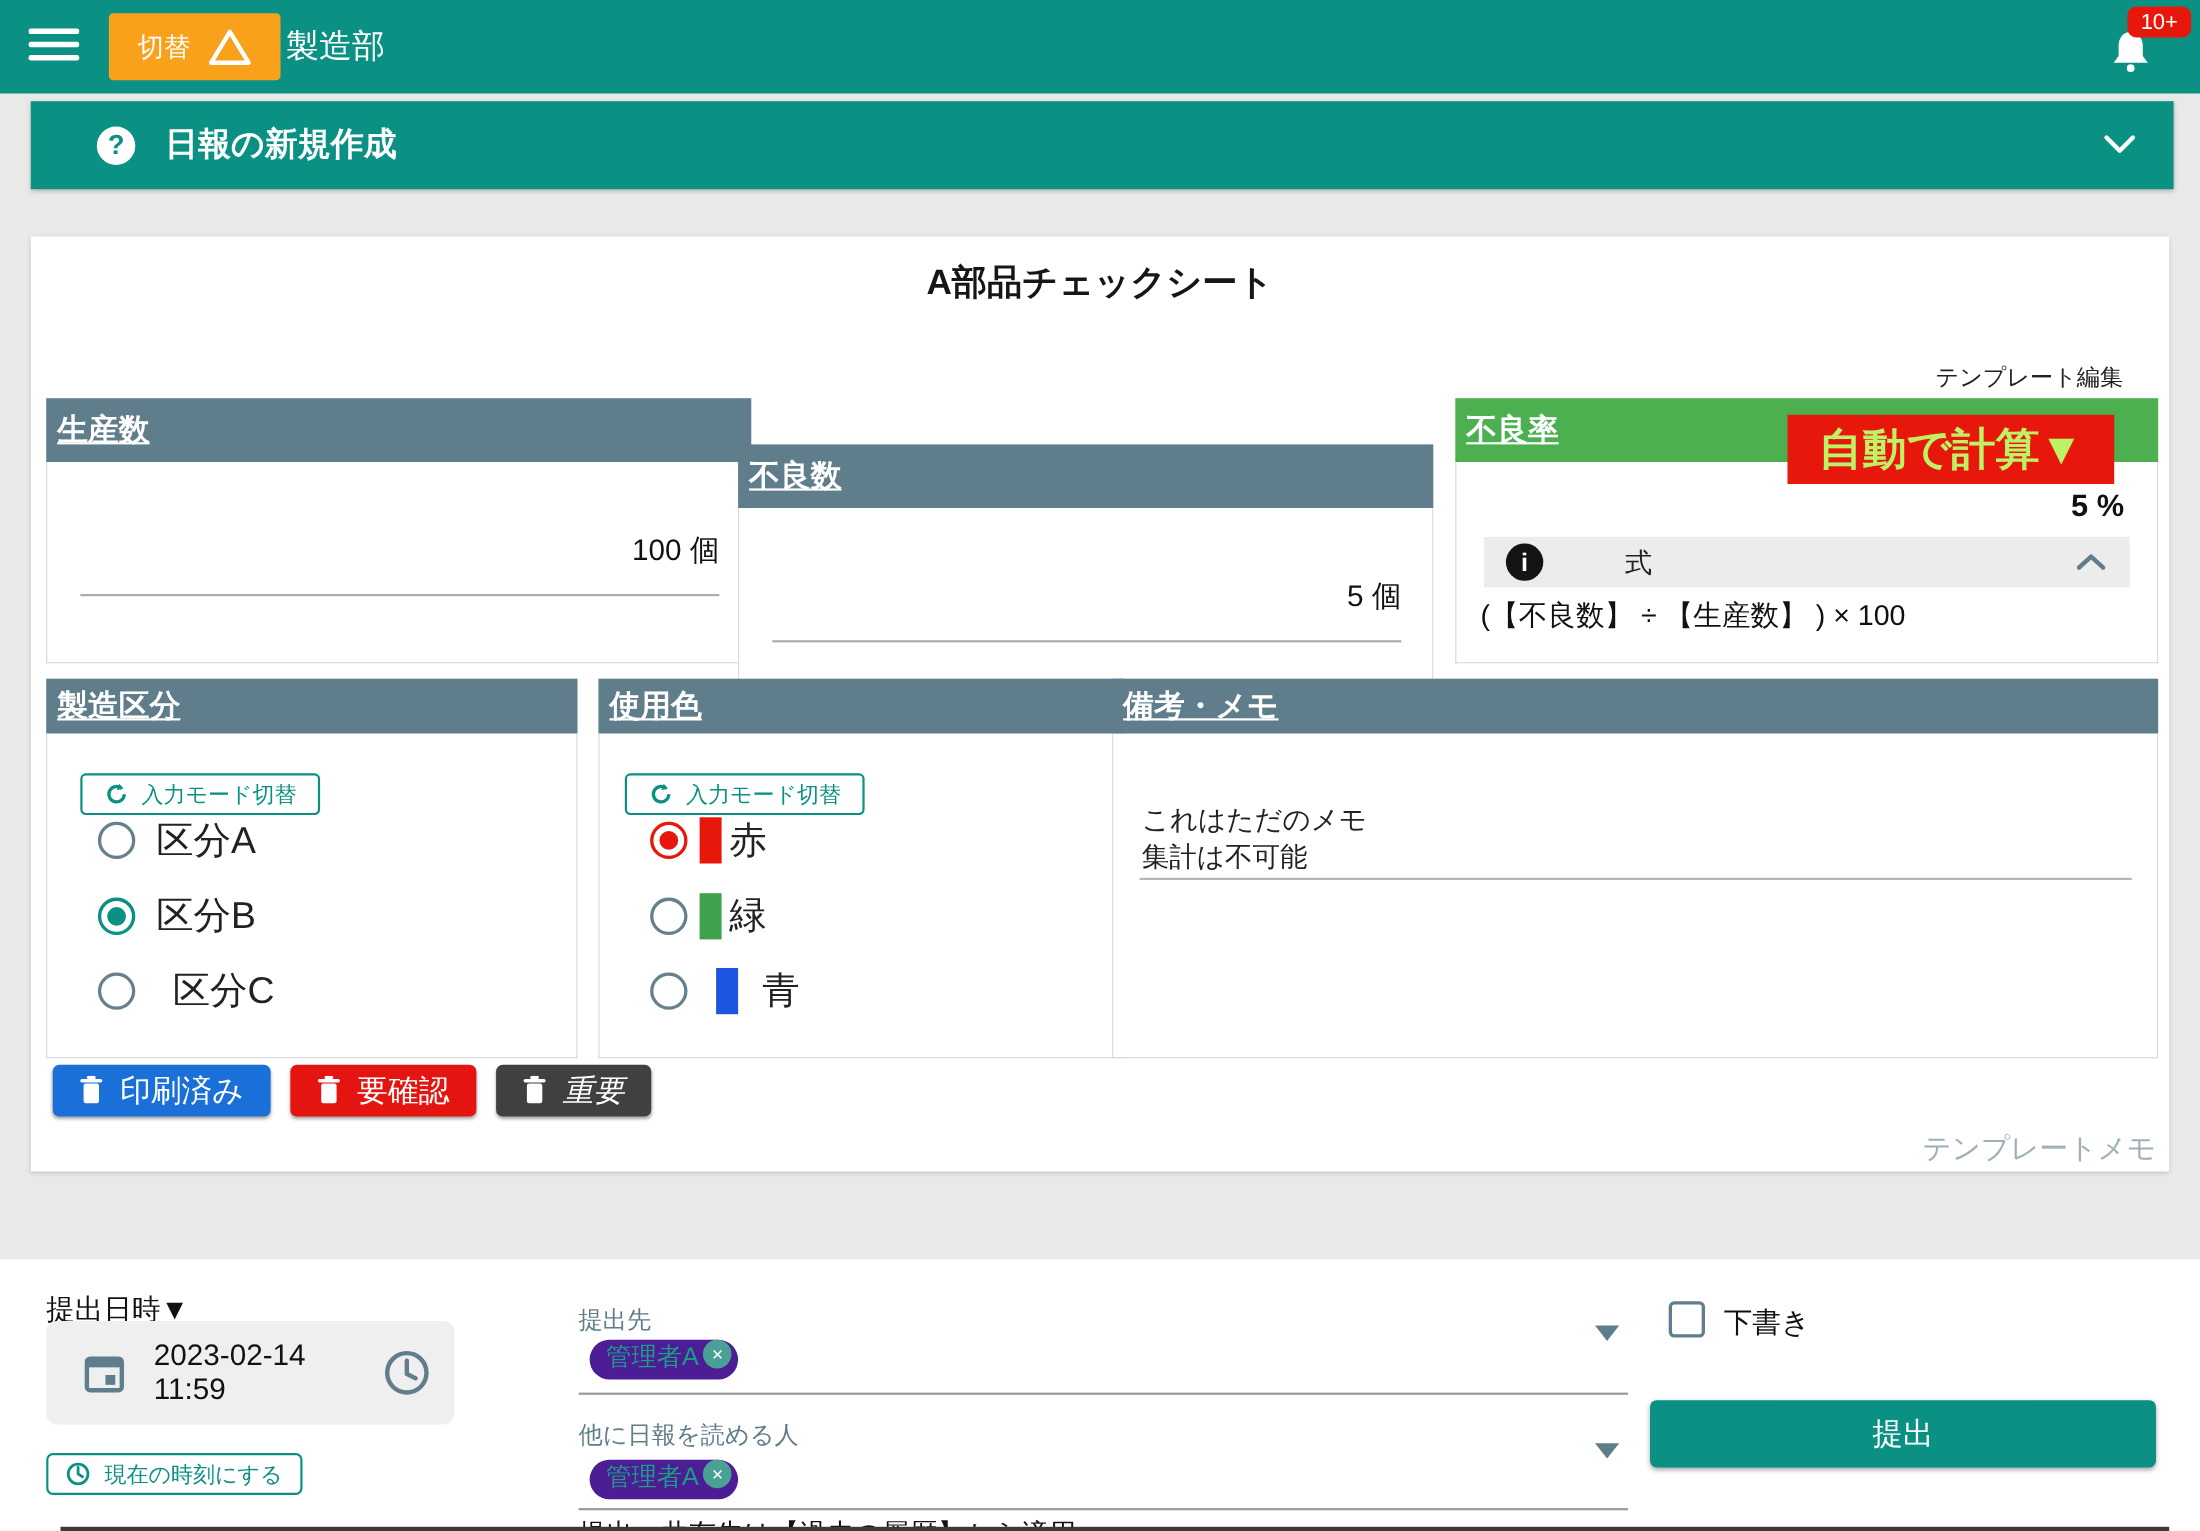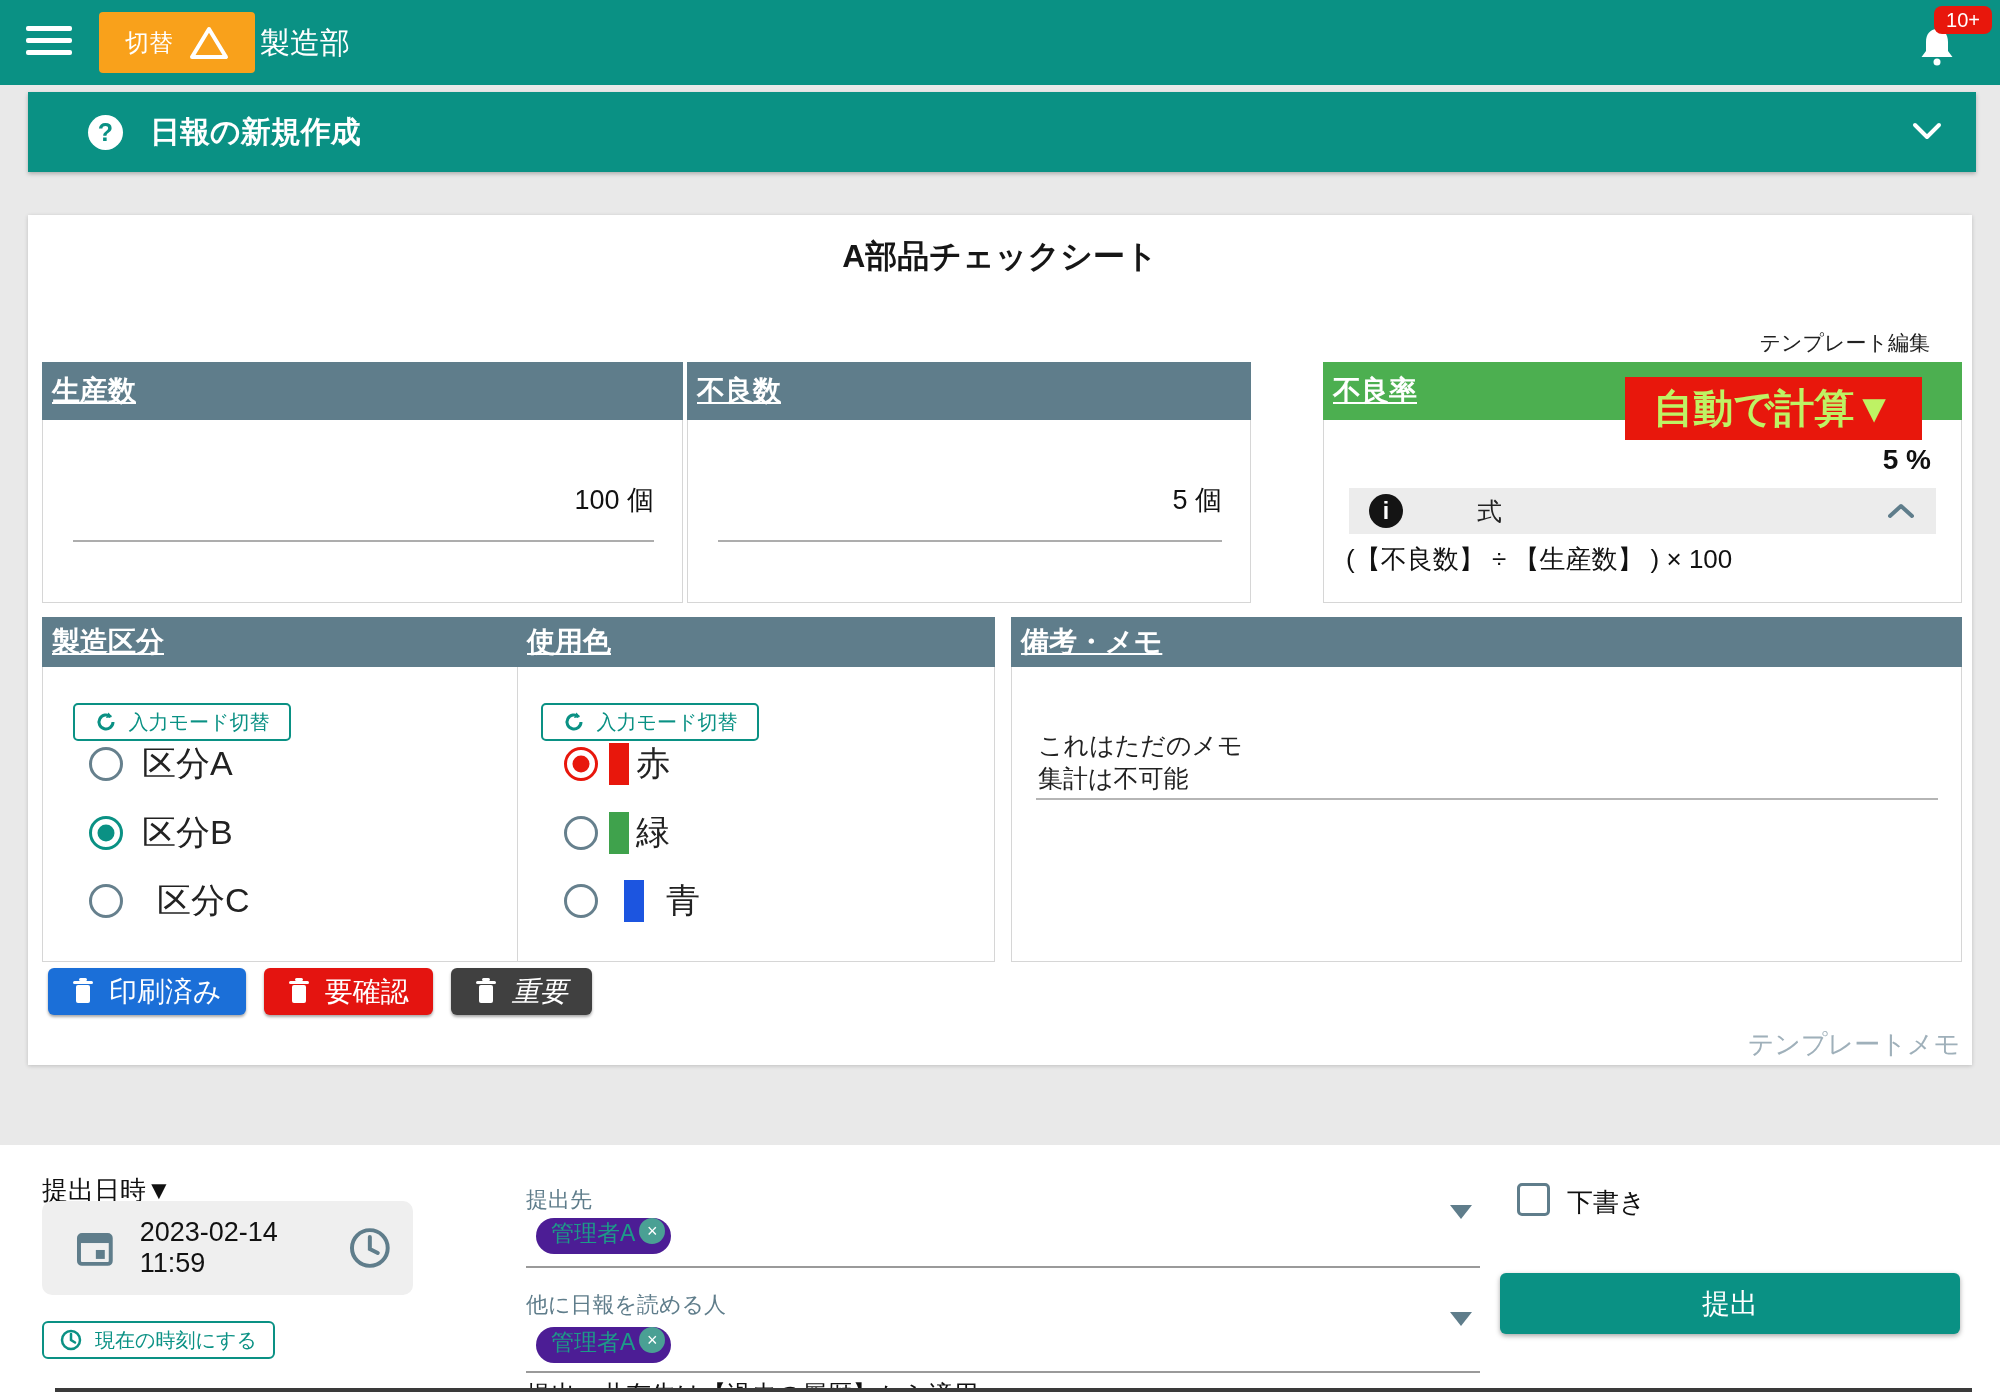--- a/index.html
+++ b/index.html
@@ -26,22 +26,22 @@
 
   
   .card{position:absolute;left:28px;top:215px;width:1944px;height:850px;background:#fff;box-shadow:0 1px 4px rgba(0,0,0,.18);}
   .card-title{position:absolute;left:0;top:20px;width:100%;text-align:center;font-size:32px;font-weight:bold;color:#161616;}
   .template-edit{position:absolute;right:42px;top:114px;font-size:21px;color:#222;cursor:pointer;}
   .template-memo{position:absolute;right:12px;top:812px;font-size:26px;color:#9fb0ba;cursor:pointer;}
 
   .table1{position:absolute;left:14px;top:147px;width:1920px;height:241px;}
   .table2{position:absolute;left:14px;top:402px;width:1920px;height:345px;}
   .col{position:absolute;top:0;}
-  .t1c1{left:0;width:641px;} .t1c2{left:645px;width:564px;} .t1c3{left:1281px;width:639px;}
-  .t2c1{left:0;width:483px;} .t2c2{left:475px;width:478px;} .t2c3{left:969px;width:951px;}
+  .t1c1{left:0;width:641px;} .t1c2{left:629px;width:632px;margin-top:42px;} .t1c3{left:1281px;width:639px;}
+  .t2c1{left:0;width:483px;} .t2c2{left:502px;width:478px;} .t2c3{left:969px;width:951px;}
   .thead{height:58px;background:#5f7d8b;color:#fff;font-size:28px;font-weight:bold;display:flex;align-items:center;padding-left:10px;box-sizing:border-box;text-decoration:underline;}
   .thead.green{background:#4caf50;}
   .thead2{height:50px;}
   .tbody{position:relative;background:#fff;border:1px solid #d6d6d6;border-top:none;box-sizing:border-box;}
   .tbody1{height:183px;} .tbody2{height:295px;}
   .cell-value{position:absolute;right:28px;top:62px;font-size:27px;color:#111;}
   .cell-underline{position:absolute;left:30px;right:28px;top:120px;height:2px;background:#adadad;}
   .auto-badge{position:absolute;left:1583px;top:15px;width:297px;height:63px;background:#e8170c;color:#bef264;
     font-size:40px;font-weight:bold;display:flex;align-items:center;justify-content:center;z-index:5;}
   .rate-value{position:absolute;right:30px;top:24px;font-size:28px;font-weight:bold;color:#111;}

